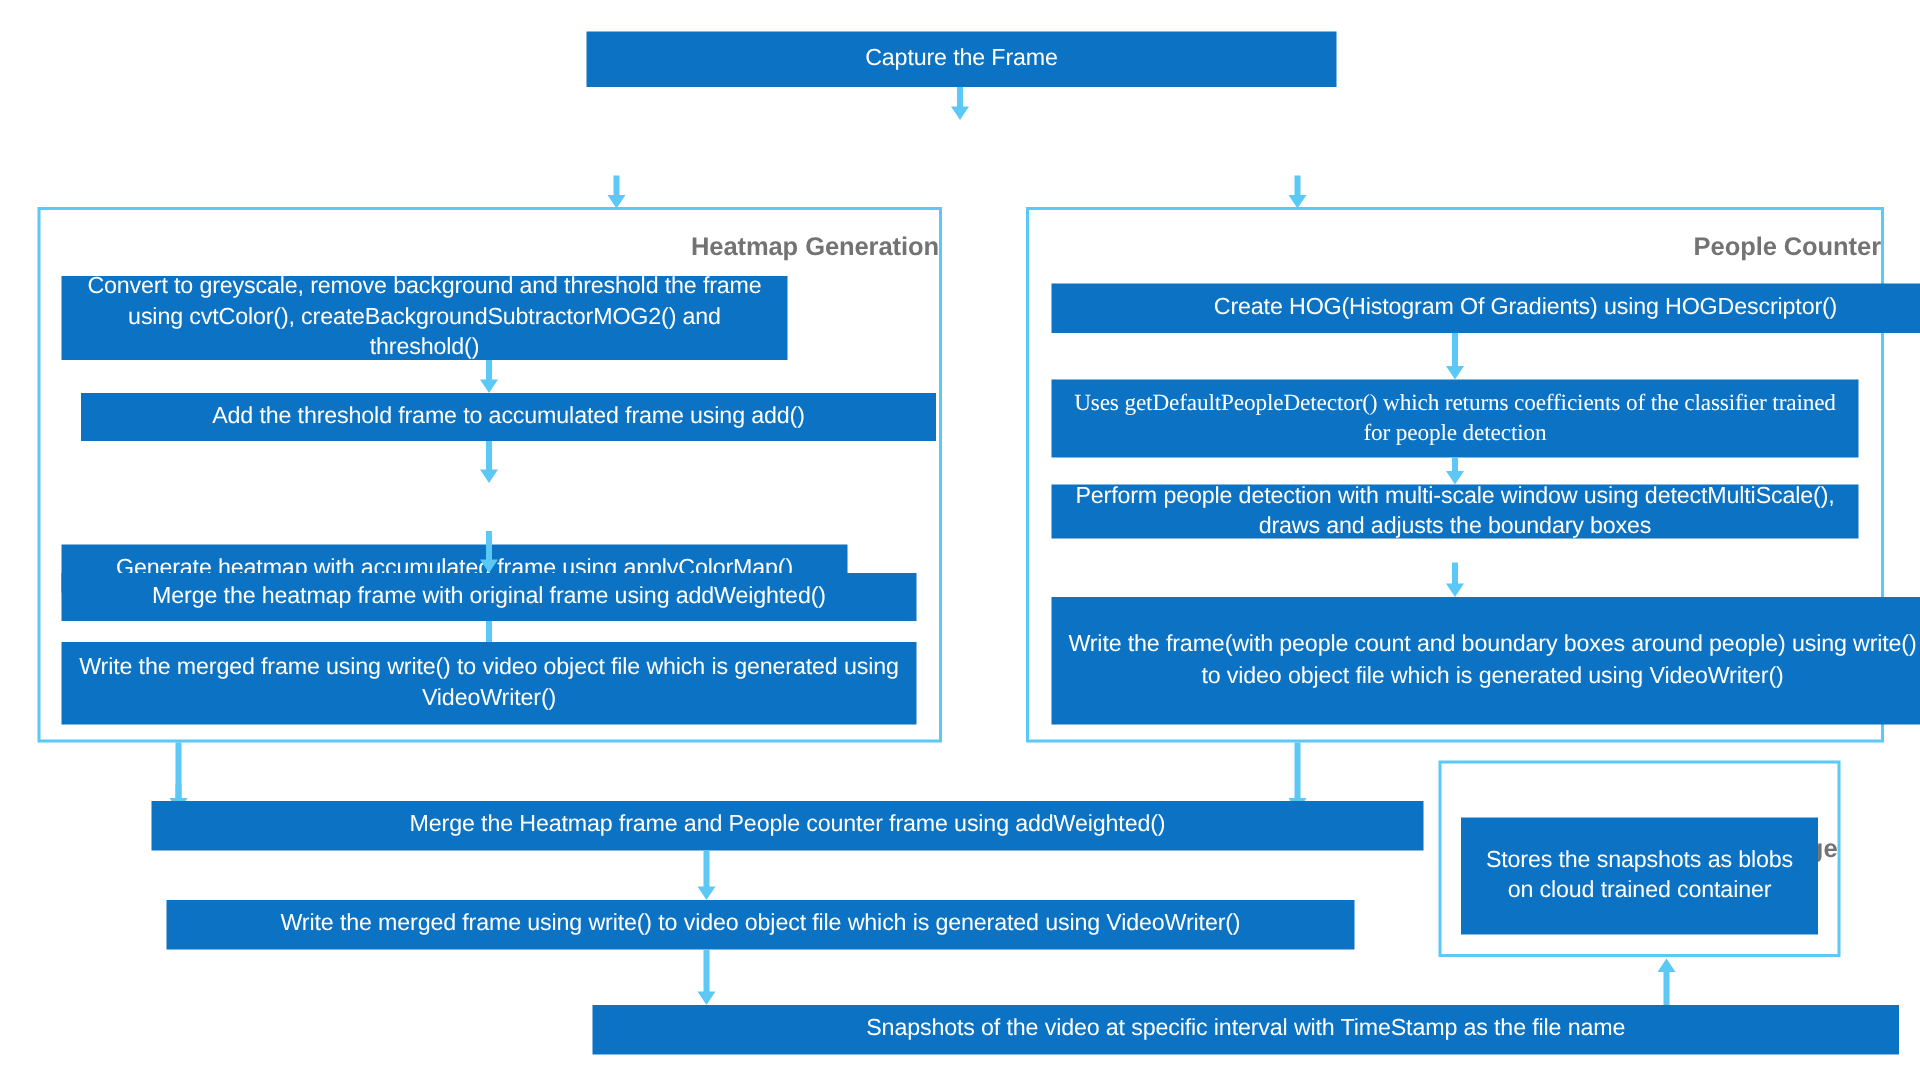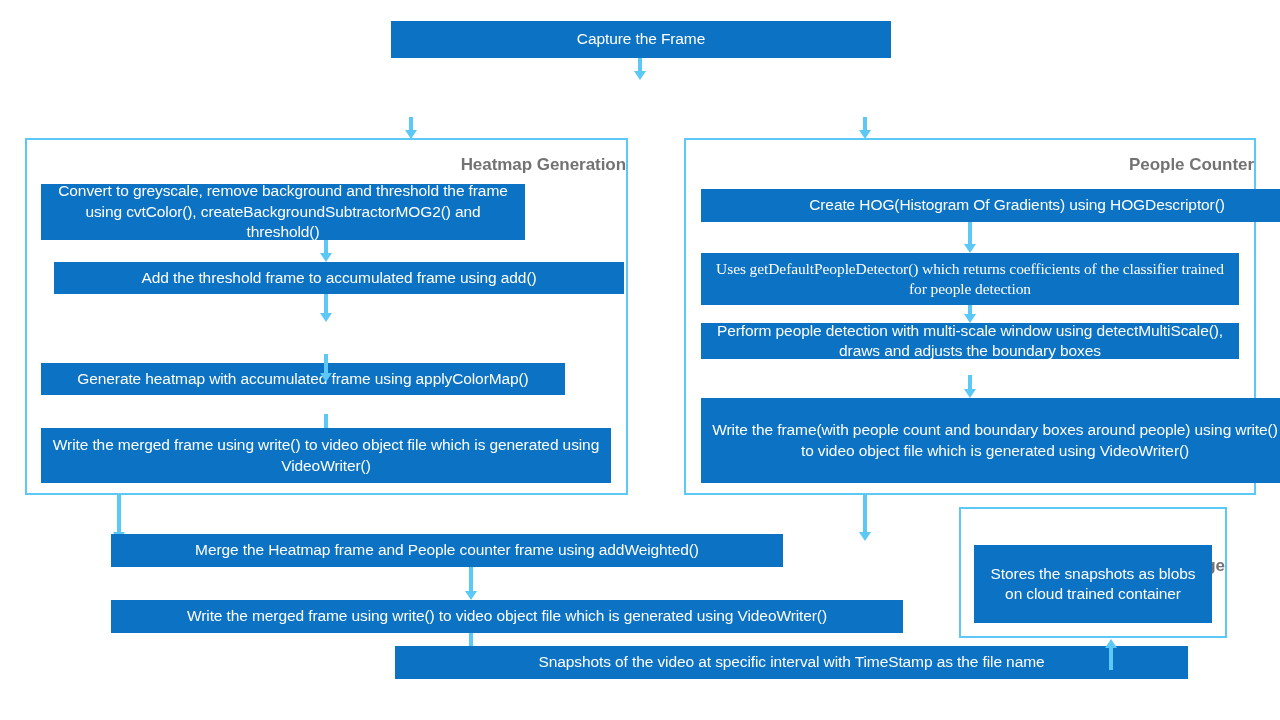--- a/index.html
+++ b/index.html
@@ -109,20 +109,23 @@
   </div>
 
   <div class="pbox" style="left:41px;top:322px;width:524px;height:32px;margin-top:41px;">
     <span>Generate heatmap with accumulated frame using applyColorMap()</span>
   </div>
   <div class="arrow down" style="left:319px;top:354px;width:14px;height:28px;">
     <div class="stem"></div>
       <div class="head"></div>
   </div>
 
+  <div class="pbox" style="left:41px;top:382px;width:570px;height:32px;">
+    <span>Merge the heatmap frame with original frame using addWeighted()</span>
+  </div>
   <div class="arrow down" style="left:319px;top:414px;width:14px;height:26px;">
     <div class="stem"></div>
       <div class="head"></div>
   </div>
 
   <div class="pbox" style="left:41px;top:428px;width:570px;height:55px;">
     <span>Write the merged frame using write() to video object file which is generated using VideoWriter()</span>
   </div>
 
   <div class="group" style="left:684px;top:138px;width:572px;height:357px;">
@@ -161,39 +164,39 @@
   <div class="arrow down" style="left:112px;top:523px;width:14px;height:18px;">
     <div class="stem"></div>
       <div class="head"></div>
   </div>
 
   <div class="arrow down" style="left:858px;top:495px;width:14px;height:46px;">
     <div class="stem"></div>
       <div class="head"></div>
   </div>
 
-  <div class="pbox" style="left:111px;top:534px;width:672px;height:33px;">
+  <div class="pbox" style="left:101px;top:534px;width:848px;height:33px;">
     <span>Merge the Heatmap frame and People counter frame using addWeighted()</span>
   </div>
 
   <div class="arrow down" style="left:464px;top:567px;width:14px;height:33px;">
     <div class="stem"></div>
       <div class="head"></div>
   </div>
 
   <div class="pbox" style="left:111px;top:600px;width:792px;height:33px;">
     <span>Write the merged frame using write() to video object file which is generated using VideoWriter()</span>
   </div>
 
   <div class="arrow down" style="left:464px;top:633px;width:14px;height:37px;">
     <div class="stem"></div>
       <div class="head"></div>
   </div>
 
-  <div class="pbox" style="left:395px;top:646px;width:793px;height:33px;">
+  <div class="pbox" style="left:395px;top:670px;width:871px;height:33px;">
     <span>Snapshots of the video at specific interval with TimeStamp as the file name</span>
   </div>
 
   <div class="group" style="left:959px;top:507px;width:268px;height:131px;">
     <div class="group-title" style="left:0;top:7px;margin-top:40px;">Cloud Storage</div>
   </div>
 
   <div class="pbox" style="left:974px;top:545px;width:238px;height:78px;">
     <span>Stores the snapshots as blobs on cloud trained container</span>
   </div>

